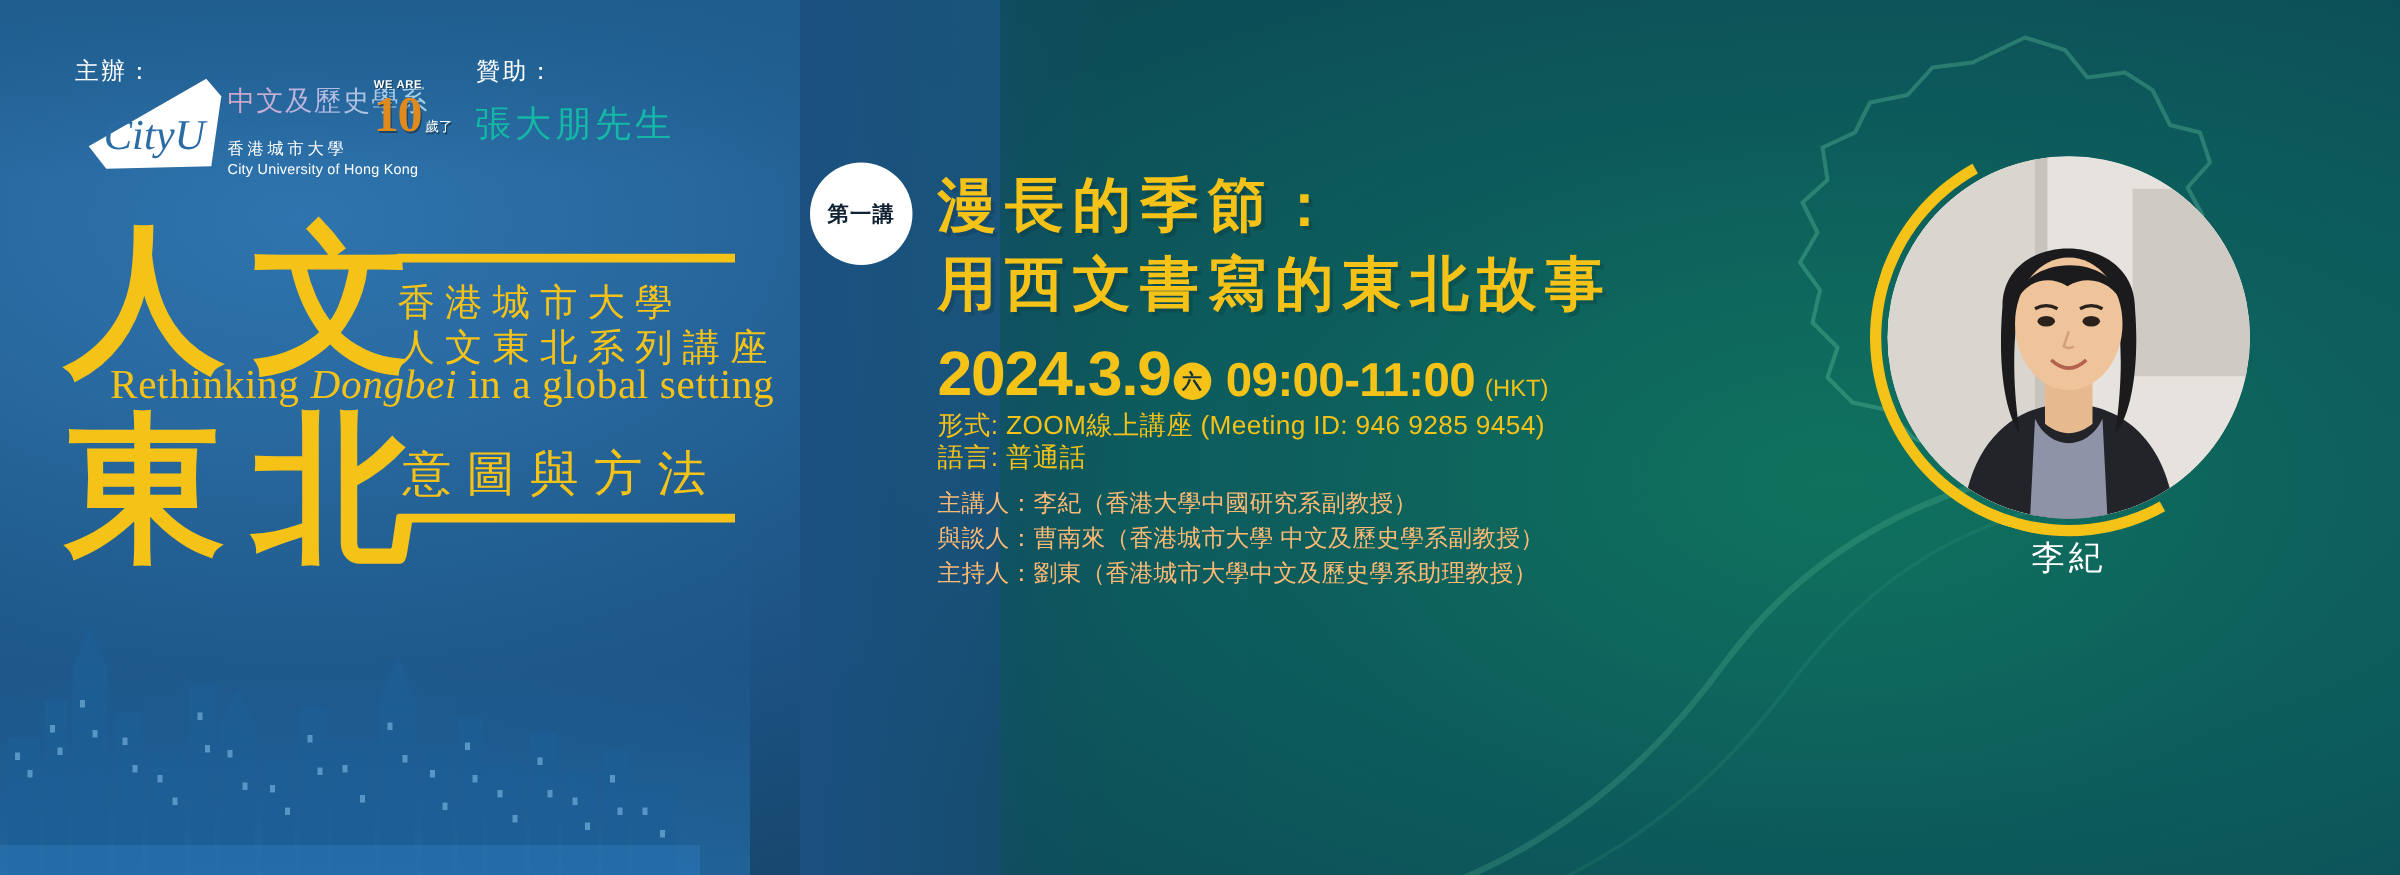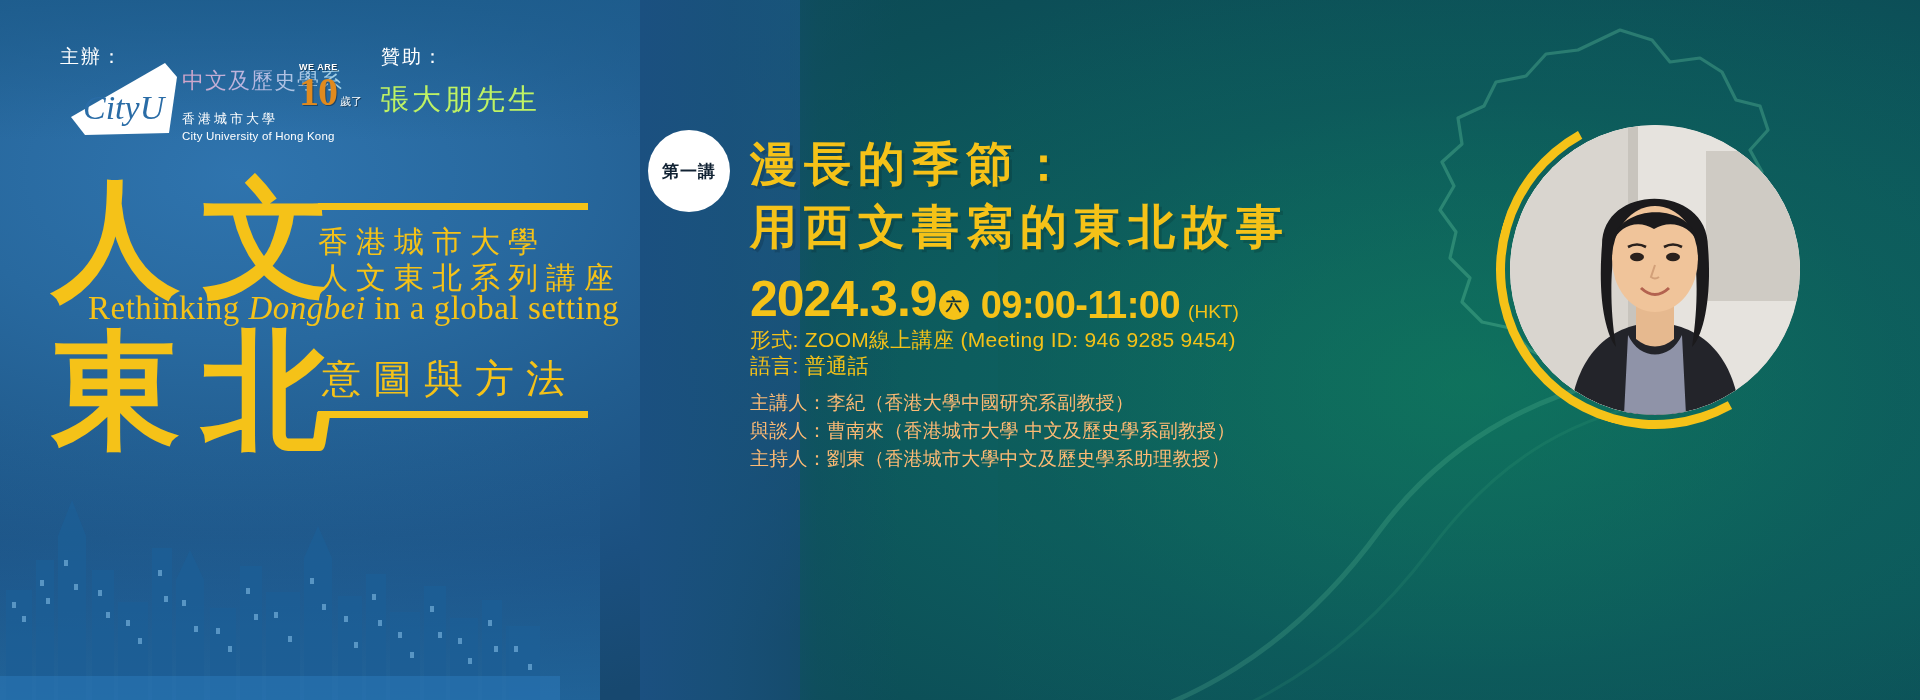--- a/index.html
+++ b/index.html
@@ -68,21 +68,21 @@
     color:#ffffff;
     font-size:19px;
     letter-spacing:2px;
     font-family:"Liberation Sans", sans-serif;
   }
   #organiser-label { left:60px; top:44px; }
   #sponsor-label  { left:381px; top:44px; }
 
   #sponsor-name {
     position:absolute; left:380px; top:80px;
-    color:#bef264; font-size:29px; letter-spacing:3px;
+    color:#14b8a6; font-size:29px; letter-spacing:3px;
     font-family:"Liberation Sans", sans-serif;
   }
 
   
   .cityu-logo {
     position:absolute; left:65px; top:55px;
     width:120px; height:85px;
   }
   .dept-block { position:absolute; left:182px; top:66px; }
   #dept-name-cn {
@@ -447,14 +447,15 @@
           <path d="M118 122 Q 127 117, 136 122" stroke="#2a211d" stroke-width="2.6" fill="none"></path>
           <path d="M154 122 Q 163 117, 172 122" stroke="#2a211d" stroke-width="2.6" fill="none"></path>
 
           <path d="M145 140 L141 152 Q 145 155, 149 152" stroke="#d2a079" stroke-width="2" fill="none"></path>
           <path d="M131 163 Q 145 176, 159 163" stroke="#b3624f" stroke-width="3" fill="none"></path>
         </g>
       </svg>
     </div>
   </div>
 
+  <div id="photo-name">李紀</div>
 
 </div>
 
 </body></html>

